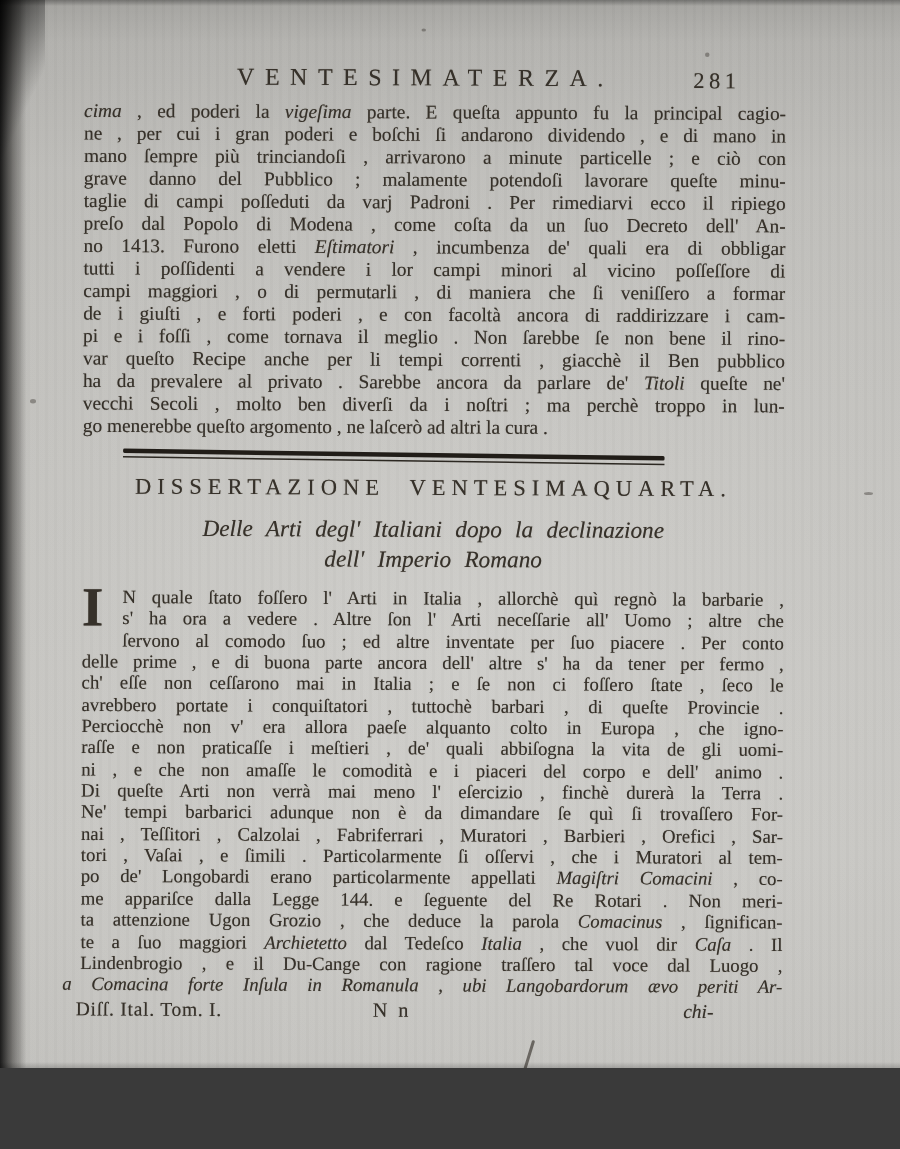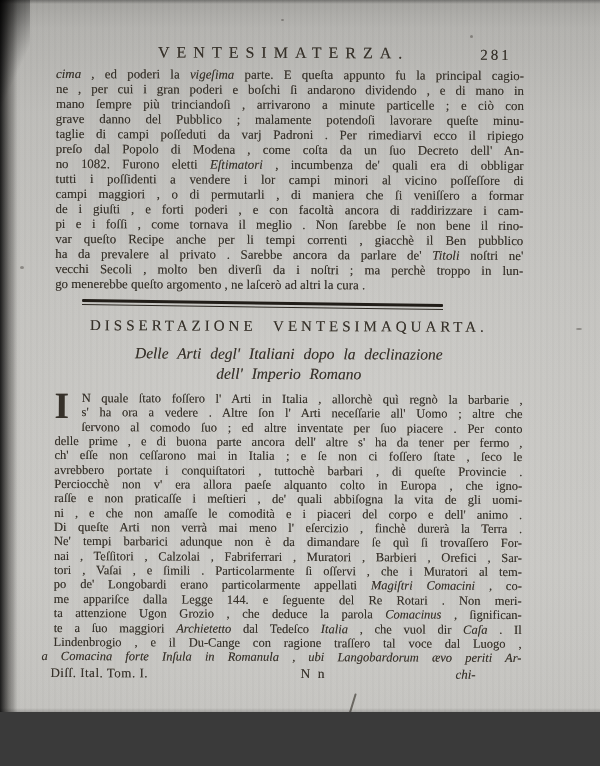--- a/index.html
+++ b/index.html
@@ -48,21 +48,21 @@
     position:absolute;left:55px;top:44px;width:468px;
     text-shadow:0 0 0.5px rgba(60,52,40,0.55);
   }
   
   .running-head{position:relative;height:19px;}
   .running-title{
     position:absolute;left:0;width:455px;text-align:center;
     font-size:16px;letter-spacing:7px;white-space:nowrap;
   }
   .page-num{
-    position:absolute;left:424px;top:2px;
+    position:absolute;left:406px;top:2px;
     font-size:15px;letter-spacing:3px;white-space:nowrap;
   }
   
   .para{margin:0;}
   .para-1{margin-top:5px;font-size:12.9px;}
   .para-1 .line{height:15px;line-height:15px;}
   .para-2{margin-top:8px;font-size:12.5px;}
   .para-2 .line{height:14.35px;line-height:14.35px;}
   .line{
     width:100%;
@@ -92,21 +92,21 @@
     margin-top:12px;
     text-align:center;
     font-size:15px;letter-spacing:4px;word-spacing:9px;
     white-space:nowrap;
   }
   .section-subtitle{margin-top:9px;font-style:italic;font-size:15.5px;}
   .subtitle-line{text-align:center;line-height:20px;word-spacing:5px;white-space:nowrap;}
   
   .page-footer{position:relative;height:17px;margin-top:1px;font-size:13px;}
   .footer-volume{position:absolute;left:-3px;letter-spacing:0.5px;white-space:nowrap;}
-  .footer-signature{position:absolute;left:195px;width:130px;text-align:center;font-size:13.5px;letter-spacing:2px;}
+  .footer-signature{position:absolute;left:195px;width:130px;font-size:13.5px;letter-spacing:2px;}
   .footer-catchword{position:absolute;left:402px;font-style:italic;}
   
   .mark{position:absolute;background:rgba(45,40,33,0.6);}
   .mark.slash{width:2px;border-radius:1px;}
   .mark.dot{border-radius:50%;background:rgba(45,40,33,0.38);}
 </style>
 </head>
 <body>
 
 <div class="photo">
@@ -119,27 +119,27 @@
           <span class="page-num">281</span>
         </div>
 
         <div class="para para-1">
             <div class="line"><span class="it">cima</span><span> , ed poderi la </span><span class="it">vigeſima</span><span> parte. E queſta appunto fu la principal cagio-</span></div>
             <div class="line"><span>ne , per cui i gran poderi e boſchi ſi andarono dividendo , e di mano in</span></div>
             <div class="line"><span>mano ſempre più trinciandoſi , arrivarono a minute particelle ; e ciò con</span></div>
             <div class="line"><span>grave danno del Pubblico ; malamente potendoſi lavorare queſte minu-</span></div>
             <div class="line"><span>taglie di campi poſſeduti da varj Padroni . Per rimediarvi ecco il ripiego</span></div>
             <div class="line"><span>preſo dal Popolo di Modena , come coſta da un ſuo Decreto dell' An-</span></div>
-            <div class="line"><span>no 1082. Furono eletti </span><span class="it">Eſtimatori</span><span> , incumbenza de' quali era di obbligar</span></div>
+            <div class="line"><span>no 1413. Furono eletti </span><span class="it">Eſtimatori</span><span> , incumbenza de' quali era di obbligar</span></div>
             <div class="line"><span>tutti i poſſidenti a vendere i lor campi minori al vicino poſſeſſore di</span></div>
             <div class="line"><span>campi maggiori , o di permutarli , di maniera che ſi veniſſero a formar</span></div>
             <div class="line"><span>de i giuſti , e forti poderi , e con facoltà ancora di raddirizzare i cam-</span></div>
             <div class="line"><span>pi e i foſſi , come tornava il meglio . Non ſarebbe ſe non bene il rino-</span></div>
             <div class="line"><span>var queſto Recipe anche per li tempi correnti , giacchè il Ben pubblico</span></div>
-            <div class="line"><span>ha da prevalere al privato . Sarebbe ancora da parlare de' </span><span class="it">Titoli</span><span> noſtri ne'</span></div>
+            <div class="line"><span>ha da prevalere al privato . Sarebbe ancora da parlare de' </span><span class="it">Titoli</span><span> queſte ne'</span></div>
             <div class="line"><span>vecchi Secoli , molto ben diverſi da i noſtri ; ma perchè troppo in lun-</span></div>
             <div class="line short"><span>go menerebbe queſto argomento , ne laſcerò ad altri la cura .</span></div>
           </div>
 
         <div class="rule-wrap">
           <div class="rule-thick"></div>
           <div class="rule-thin"></div>
         </div>
 
         <div class="section-heading">DISSERTAZIONE VENTESIMAQUARTA.</div>

